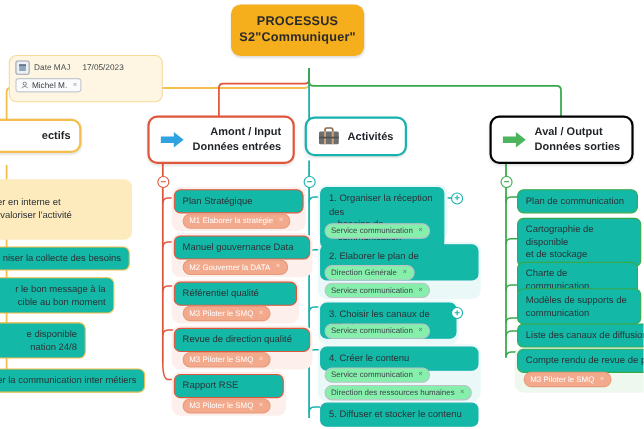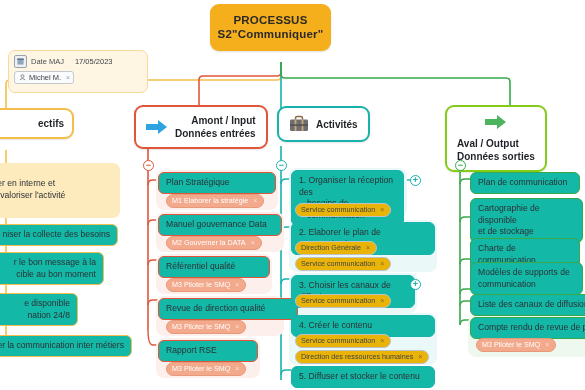--- a/index.html
+++ b/index.html
@@ -47,21 +47,21 @@
   .head{
     position:absolute;background:#fff;border-radius:9px;
     display:flex;align-items:center;gap:7px;
     padding:7px 10px;box-shadow:0 1px 2px rgba(0,0,0,.10);
     z-index:3;
   }
   .head .ttl{font-size:10px;font-weight:bold;color:#1f2327;line-height:13px;}
   .head-objectifs{left:-26px;top:108px;border:2px solid #F3BE4A;width:100px;box-sizing:border-box;}
   .head-amont{left:134px;top:105px;border:2px solid #E0563B;text-align:right;}
   .head-activites{left:277px;top:106px;border:2px solid #17B2AD;}
-  .head-aval{left:445px;top:105px;border:2px solid #84cc16;flex-direction:column;}
+  .head-aval{left:445px;top:105px;border:2px solid #000000;}
 
   .arrow-ico{flex:0 0 auto;display:block;}
   .case-ico{flex:0 0 auto;display:block;}
 
   
   .node{
     position:absolute;background:#14b8a6;border-radius:6px;
     box-sizing:border-box;padding:4px 7px;z-index:3;
   }
   .node .txt{font-size:8.6px;color:#2c3136;line-height:11.5px;}
@@ -78,21 +78,21 @@
 
   
   .tagrow{position:absolute;z-index:3;display:flex;flex-direction:column;gap:2px;align-items:flex-start;}
   .tag{
     display:inline-flex;align-items:center;
     border-radius:8px;padding:1px 6px 1px 5px;
     font-size:7.2px;line-height:10px;white-space:nowrap;
   }
   .tag .x{margin-left:5px;font-size:7px;opacity:.65;}
   .tag-orange{background:#F2A98C;color:#fff;border:1px solid #E79A79;}
-  .tag-grey{background:#eab308;color:#3f454b;border:1px solid #BCC2C8;}
+  .tag-grey{background:#86efac;color:#3f454b;border:1px solid #BCC2C8;}
 
   
   .obj-desc{
     position:absolute;left:-46px;top:163px;width:166px;box-sizing:border-box;
     background:#FDEBBE;border-radius:7px;padding:4px 7px 5px;z-index:3;
   }
   .obj-desc .b{font-size:8.6px;font-weight:bold;color:#2c3136;line-height:11px;}
   .obj-desc .t{font-size:8.6px;color:#2c3136;line-height:11.5px;}
 
   
@@ -249,21 +249,21 @@
     <div class="txt">Référentiel qualité</div>
   </div>
   <div class="tagrow" style="left:166px;top:278px;">
     <span class="tag tag-orange">
       <span>M3 Piloter le SMQ</span>
       <span class="x">×</span>
     </span>
   </div>
 
   <div class="shell shell-orange" style="left:156px;top:296px;width:128px;height:40px;"></div>
-  <div class="node n-orange" style="left:158px;top:298px;width:140px;">
+  <div class="node n-orange" style="left:158px;top:298px;width:124px;">
     <div class="txt">Revue de direction qualité</div>
   </div>
   <div class="tagrow" style="left:166px;top:320px;">
     <span class="tag tag-orange">
       <span>M3 Piloter le SMQ</span>
       <span class="x">×</span>
     </span>
   </div>
 
   <div class="shell shell-orange" style="left:156px;top:338px;width:104px;height:40px;"></div>

